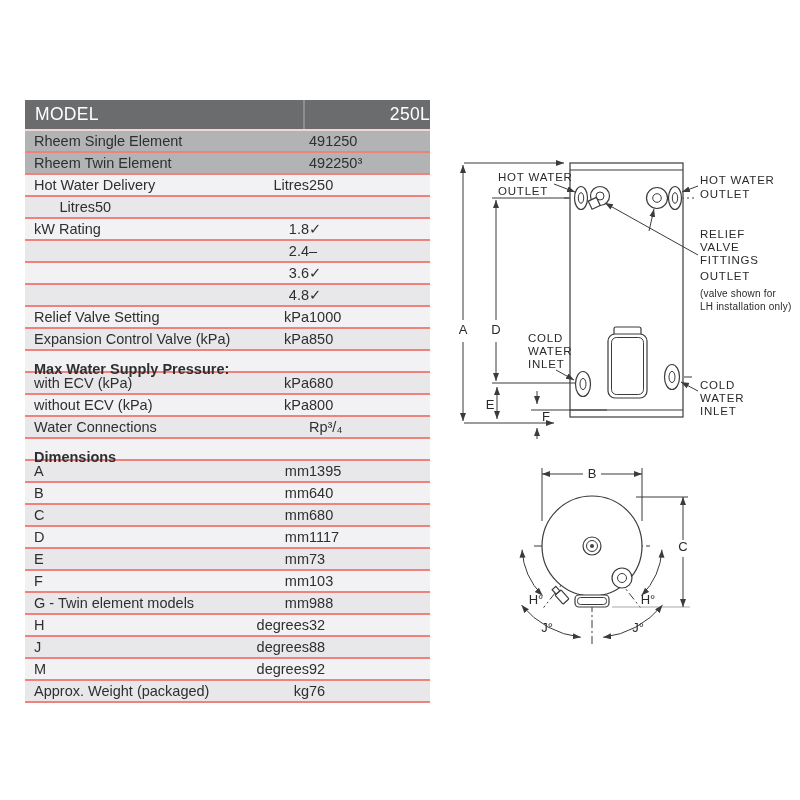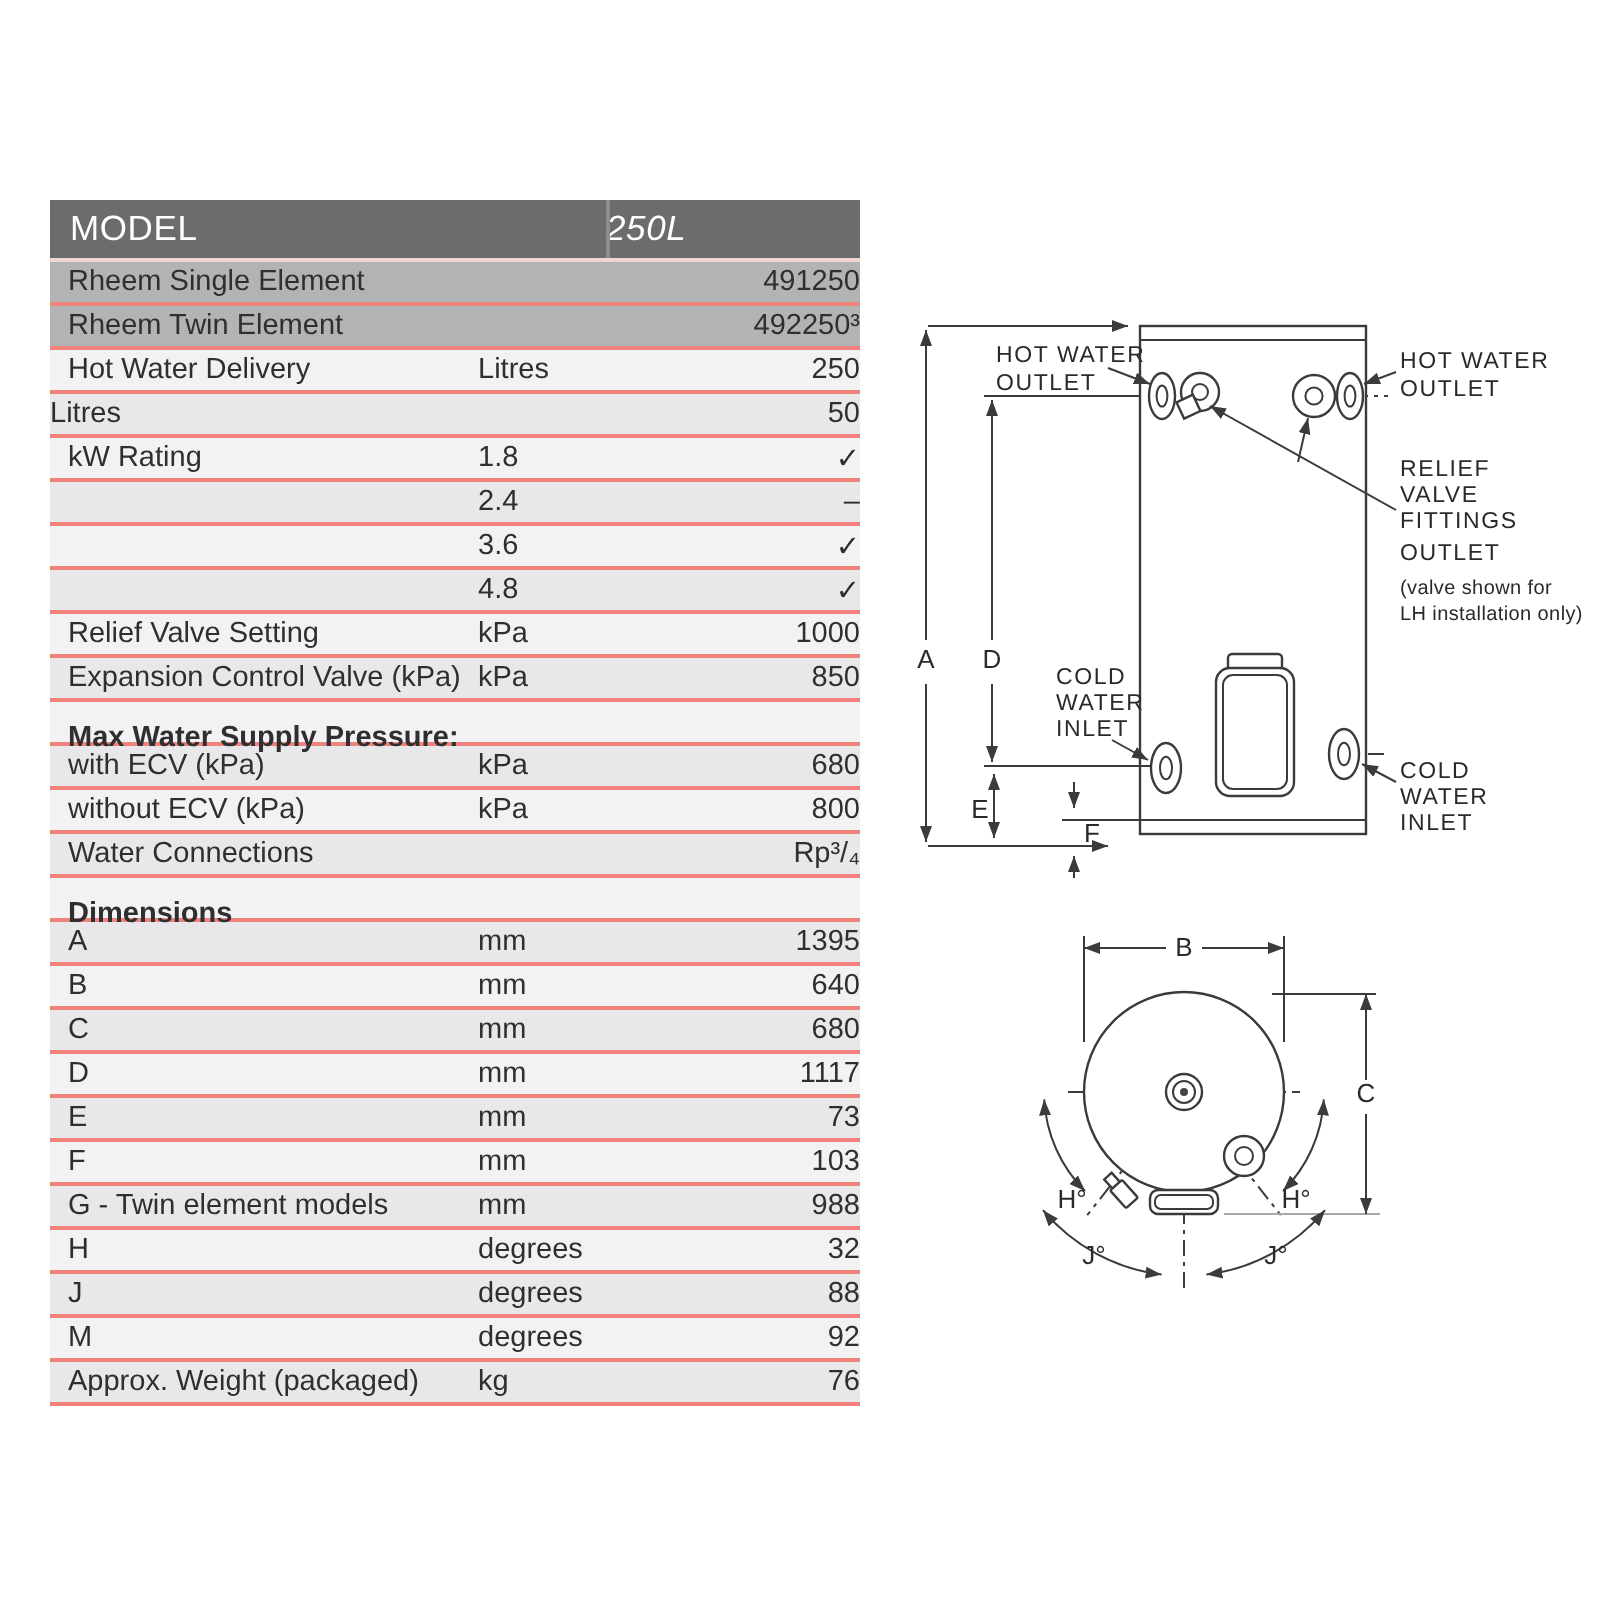--- a/index.html
+++ b/index.html
@@ -6,32 +6,32 @@
     font-family:"Liberation Sans", sans-serif;}
   .stage{position:relative;width:733px;height:800px;background:#fff;}
 
   
   .spec-table{position:absolute;left:25px;top:100px;width:405px;}
   .thead{position:relative;display:flex;align-items:center;height:31px;
     background:var(--header-bg);color:var(--header-text);font-size:17.5px;
     border-bottom:2px solid var(--header-separator);box-sizing:border-box;}
   .h-model{padding-left:10px;flex:0 0 268px;letter-spacing:.3px;}
   .h-divider{position:absolute;left:278px;top:0;width:2px;height:100%;background:var(--divider);}
-  .h-size{flex:1;text-align:left;letter-spacing:.3px;font-style:italic;}
+  .h-size{flex:1;text-align:right;letter-spacing:.3px;}
 
   .tbody{width:100%;}
   .trow{display:flex;align-items:center;height:22px;box-sizing:border-box;
     border-bottom:2px solid var(--separator);font-size:14.5px;color:var(--text);}
   .trow:nth-child(odd){background:var(--row-light);}
   .trow:nth-child(even){background:var(--row-alt);}
   .trow.model{background:var(--model-row-bg);}
   .cell{overflow:visible;white-space:nowrap;}
   .cell.label{flex:0 0 205px;padding-left:9px;display:flex;align-items:flex-end;}
-  .cell.unit{flex:0 0 70px;text-align:left;}
-  .cell.value{flex:1;text-align:right;}
+  .cell.unit{flex:0 0 70px;text-align:right;}
+  .cell.value{flex:1;text-align:left;}
   .trow .note{font-size:9.5px;margin-left:4px;}
   .trow.section .lbl{font-weight:bold;margin-top:16px;}
 
   
   .diagram{position:absolute;left:440px;top:140px;width:360px;height:540px;}
   svg .thin{stroke:var(--line);fill:none;stroke-width:1;}
   svg .lite{stroke:#a8a8aa;fill:none;stroke-width:1;}
   svg .fw{fill:#fff;stroke:var(--line);stroke-width:1.2;}
   svg .cl{stroke:var(--line);fill:none;stroke-width:1;stroke-dasharray:8 3 2 3;}
   svg text{fill:#2a2a2b;}

